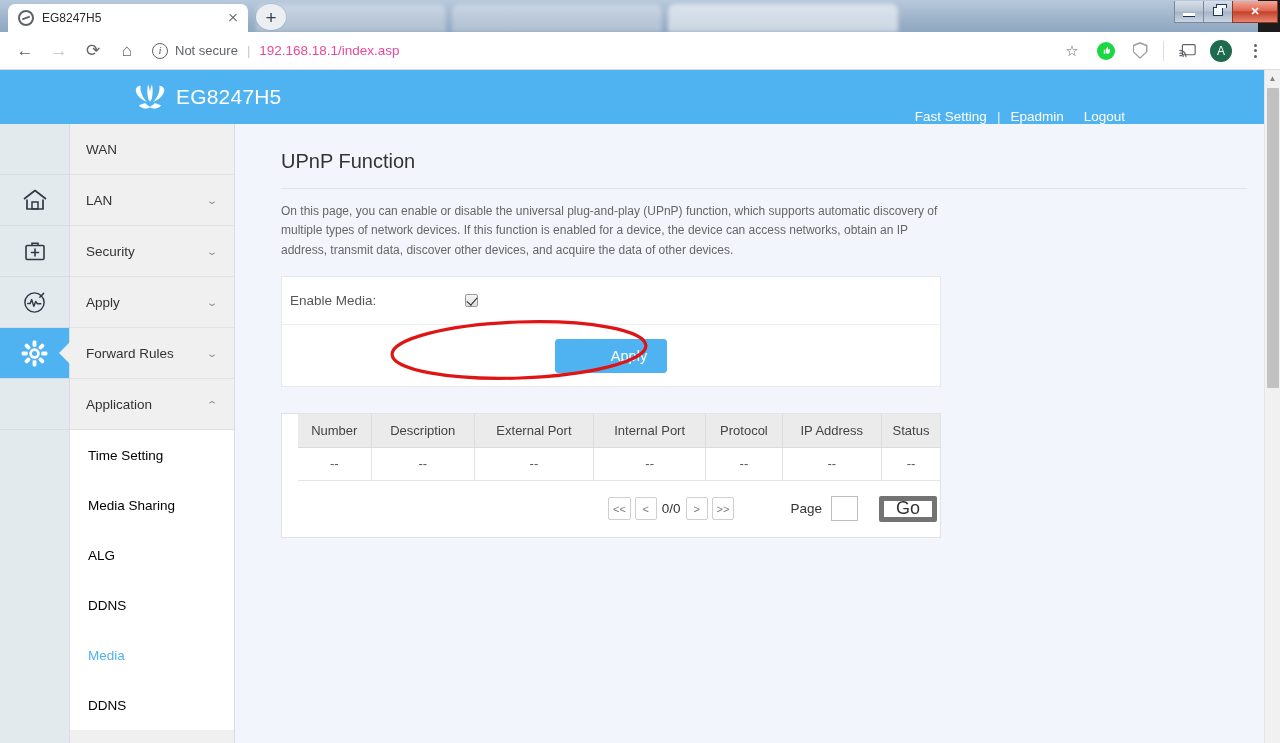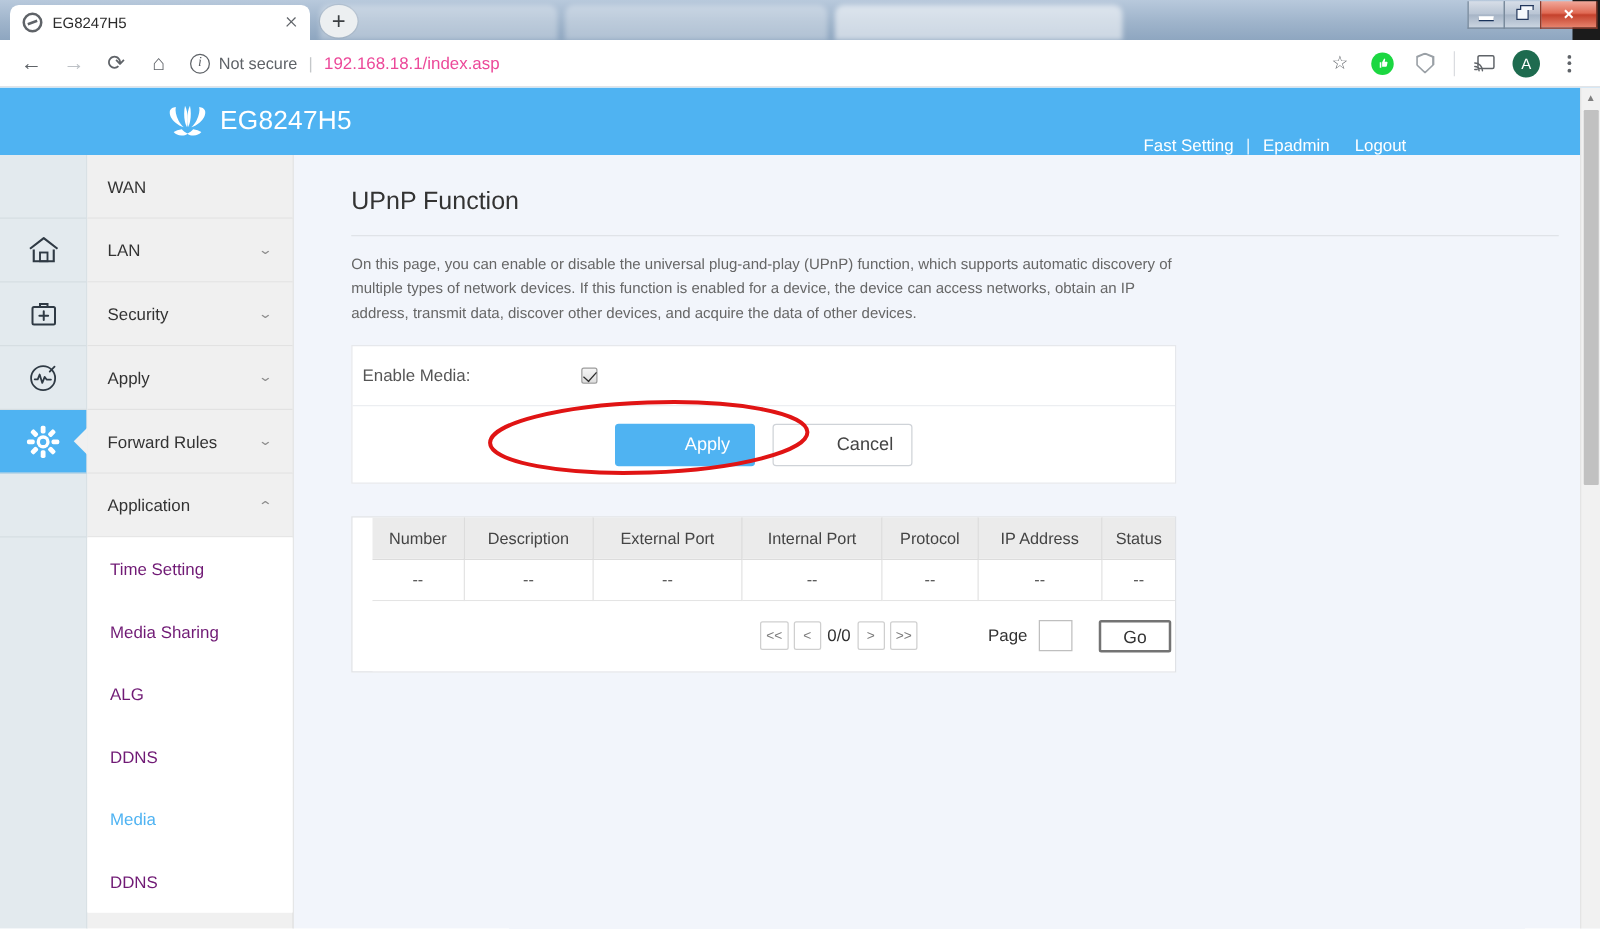--- a/index.html
+++ b/index.html
@@ -273,21 +273,21 @@
     background: #f0f0f0;
   }
   .menuitem .chev {
     font-size: 10px; color: #8d8d8d; transform: scaleX(1.45);
   }
   .submenu { background: #ffffff; }
   .subitem {
     height: 50px;
     display: flex; align-items: center;
     padding-left: 18px;
-    font-size: 13.5px; color: #701a75;
+    font-size: 13.5px; color: #000000;
     background: #ffffff;
   }
   .subitem.active { color: #4fb3f2; }
 
   .content {
     flex: 1 1 auto;
     background: #f2f5fb;
     padding: 26px 33px 0 46px;
     position: relative;
   }
@@ -390,23 +390,23 @@
     margin: 0 2px;
   }
   .pcount { font-size: 13.5px; color: #333333; margin: 0 3px; }
   .plabel { font-size: 13.5px; color: #333333; margin-left: 54px; margin-right: 9px; }
   .pinput {
     width: 27px; height: 25px;
     border: 1px solid #bfbfbf; background: #ffffff;
   }
   .gobtn {
     width: 58px; height: 26px; margin-left: 21px; margin-right: 2px;
-    border: 2px solid #737373; background: #ffffff;
-    display: flex; align-items: center; justify-content: center;
-    font-size: 14px; color: #333333; border-radius: 2px;
+    border: 5px solid #737373; background: #ffffff;
+    display: flex; align-items: center; justify-content: center;
+    font-size: 18px; color: #333333; border-radius: 2px;
   }
 
   
   .annotation {
     position: absolute;
     left: 385px; top: 246px;
     width: 268px; height: 68px;
     pointer-events: none;
     z-index: 40;
   }
@@ -624,21 +624,20 @@
         <div class="rule"></div>
         <div class="desc">On this page, you can enable or disable the universal plug-and-play (UPnP) function, which supports automatic discovery of multiple types of network devices. If this function is enabled for a device, the device can access networks, obtain an IP address, transmit data, discover other devices, and acquire the data of other devices.</div>
 
         <div class="card">
           <div class="formrow">
             <span class="formlabel">Enable Media:</span>
             <span class="chk"></span>
           </div>
           <div class="btnrow">
             <div class="btn primary">Apply</div>
-            <div class="btn secondary">Cancel</div>
           </div>
         </div>
 
         <div class="tablewrap">
           <table>
             <thead>
               <tr>
                 <th>Number</th>
                 <th>Description</th>
                 <th>External Port</th>

